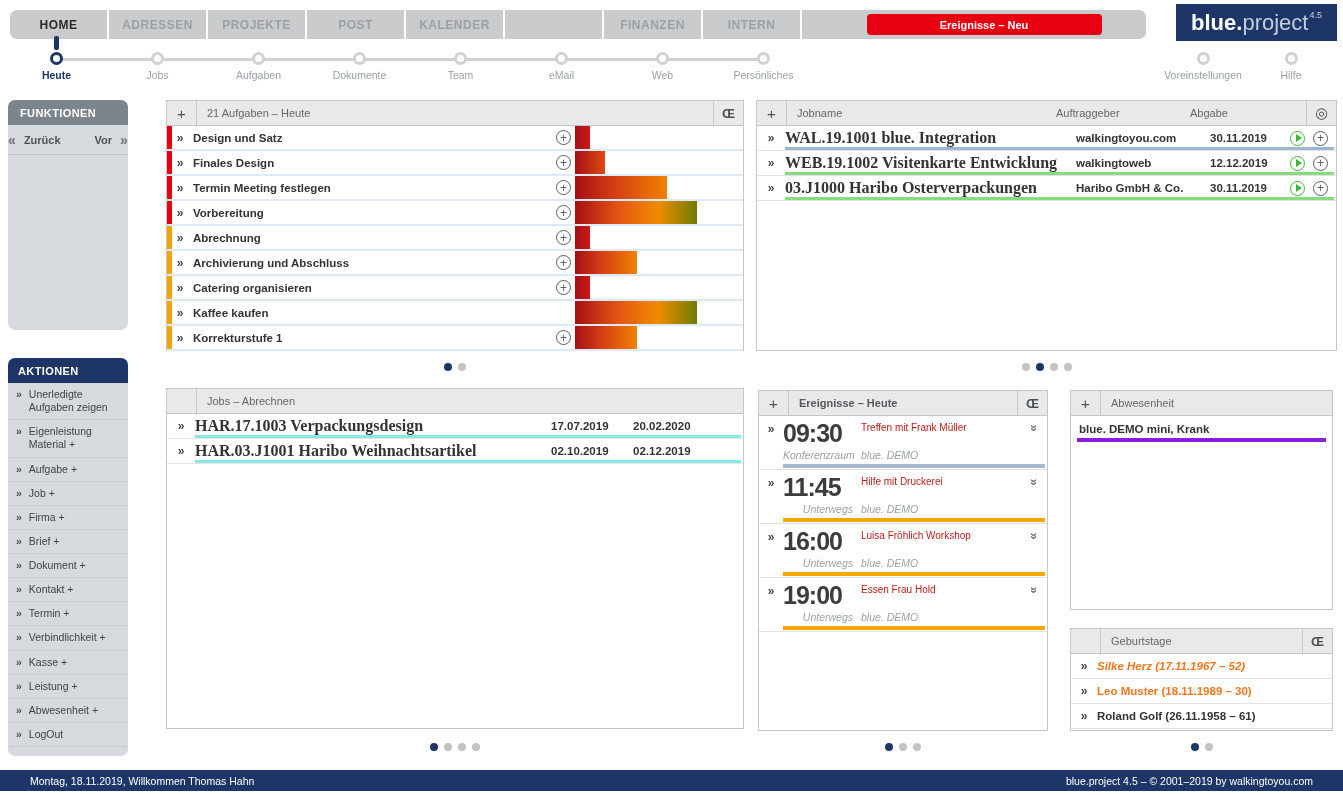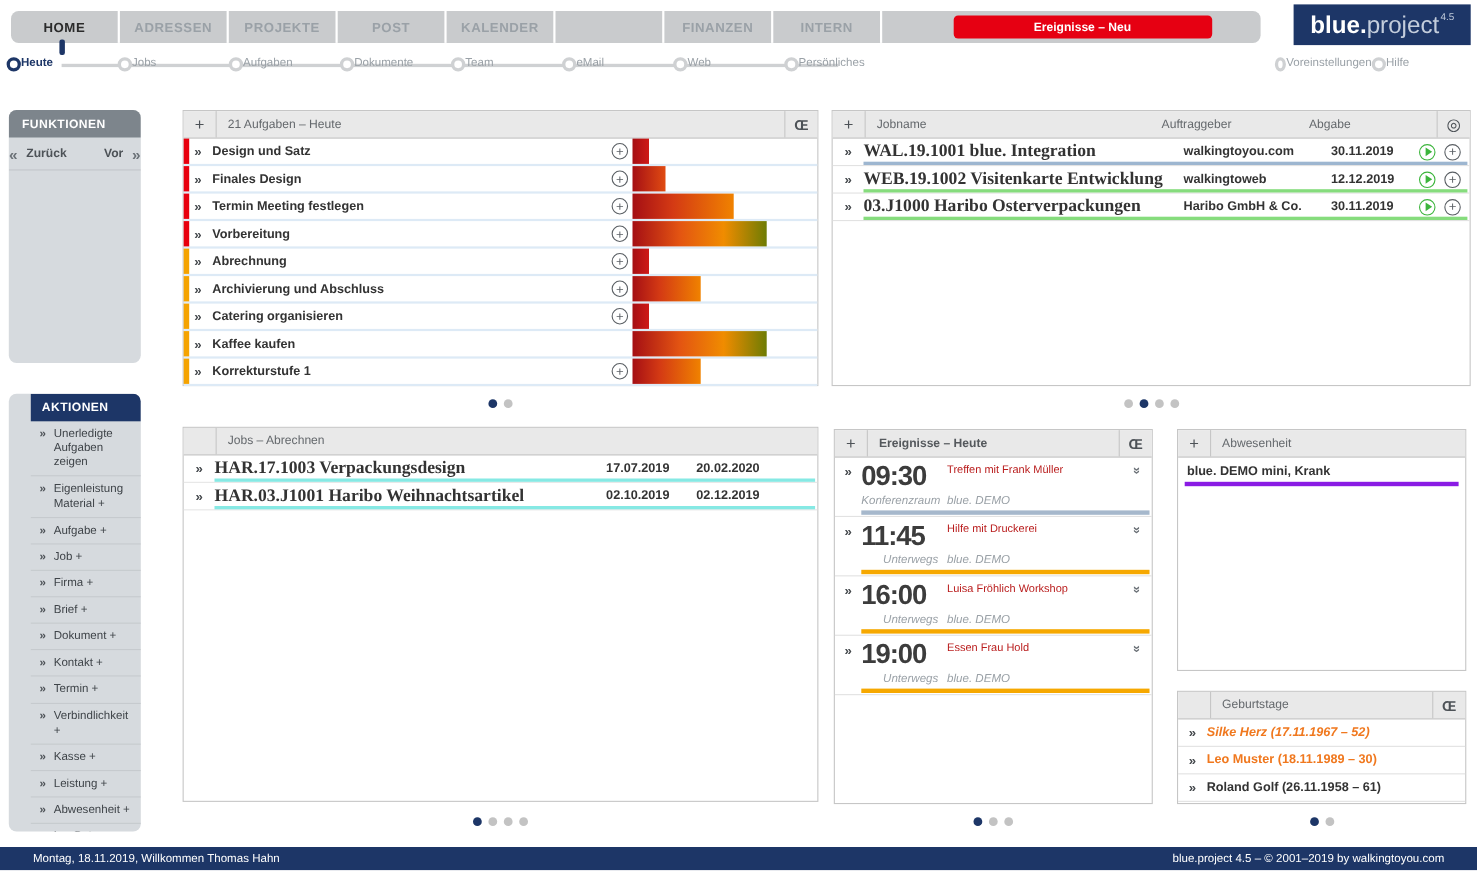--- a/index.html
+++ b/index.html
@@ -19,41 +19,41 @@
   .logo { position:absolute; left:1176px; top:4px; width:161px; height:37px; background:#1d3667;
           color:#fff; display:flex; align-items:center; justify-content:center; }
   .logo .b { font-weight:bold; font-size:22px; color:#fff; }
   .logo .p { font-weight:normal; font-size:22px; color:#c3cddc; }
   .logo .v { font-size:9px; color:#c3cddc; vertical-align:top; position:relative; top:-8px; margin-left:1px; }
 
   
   .subnav { position:absolute; left:0; top:44px; width:1343px; height:42px; }
   .subnav-line { position:absolute; left:56px; top:14px; width:706px; height:3px; background:#cfd1d3; }
   .subnav-items { position:absolute; left:6px; top:0; display:flex; }
-  .subnav-item { width:101px; display:flex; flex-direction:row; align-items:center; cursor:pointer; position:relative; }
+  .subnav-item { width:101px; display:flex; flex-direction:column; align-items:center; cursor:pointer; position:relative; }
   .subnav-stem { width:5px; height:14px; background:#1d3667; position:absolute; top:-8px; left:48px; display:none; border-radius:2px;}
   .subnav-dot { width:13px; height:13px; border-radius:50%; background:#fff; border:3px solid #cfd1d3; margin-top:8px; z-index:2; }
   .subnav-label { margin-top:4px; font-size:10.5px; color:#9aa1a7; }
   .subnav-item.active .subnav-dot { border-color:#1d3667; }
   .subnav-item.active .subnav-label { color:#1d3667; font-weight:bold; }
   .subnav-item.active .subnav-stem { display:block; }
   .subnav-right { position:absolute; right:8px; top:0; display:flex; }
   .subnav-right .subnav-item { width:88px; }
 
   
   .side-panel { position:absolute; left:8px; width:120px; border-radius:7px; overflow:hidden; background:#d6dade; }
   .side-head { height:25px; display:flex; align-items:center; padding-left:10px; color:#fff;
                font-size:11px; font-weight:bold; letter-spacing:.4px; }
   .funktionen { top:100px; height:230px; }
   .funktionen .side-head { background:#7d858c;padding-left:12px; }
   .fn-nav { height:30px; display:flex; align-items:center; justify-content:center; gap:8px;
             border-bottom:1px solid #c2c6ca; font-size:11px; font-weight:bold; color:#4d5257; }
   .fn-nav .chev { font-size:14px; color:#6b7177; cursor:pointer; }
   .fn-nav .lbl { cursor:pointer; }
-  .aktionen { top:358px; height:398px;padding-left:20px; }
+  .aktionen { top:358px; height:398px; }
   .aktionen .side-head { background:#1d3667; }
   .ak-item { display:flex; padding:5px 4px 5px 8px; border-bottom:1px solid #c6cace;
              font-size:10.5px; color:#3f4449; cursor:pointer; line-height:1.25; }
   .ak-item .arr { color:#4d5257; font-weight:bold; margin-right:7px; }
 
   
   .panel { position:absolute; background:#fff; border:1px solid #c6c6c6; }
   .p-head { height:25px; background:#e9e9e9; border-bottom:1px solid #c6c6c6; display:flex; align-items:center; }
   .p-cell { width:30px; height:100%; display:flex; align-items:center; justify-content:center;
             font-size:15px; color:#4d5257; cursor:pointer; }

